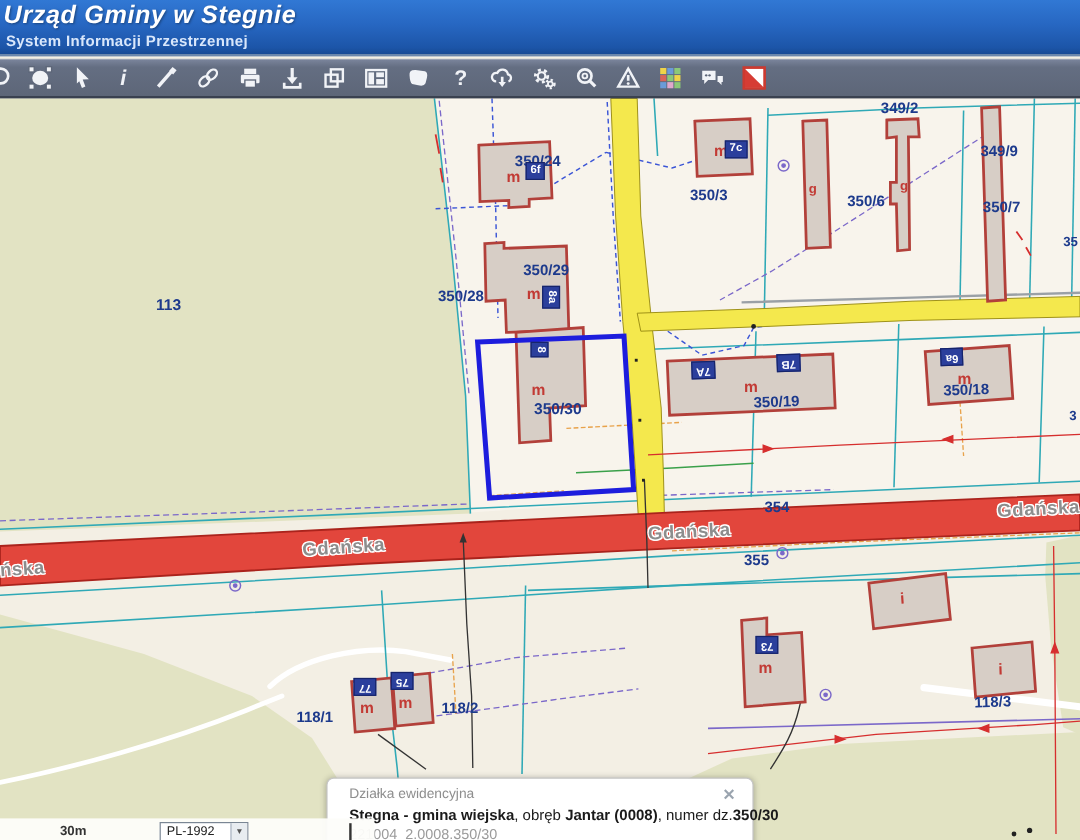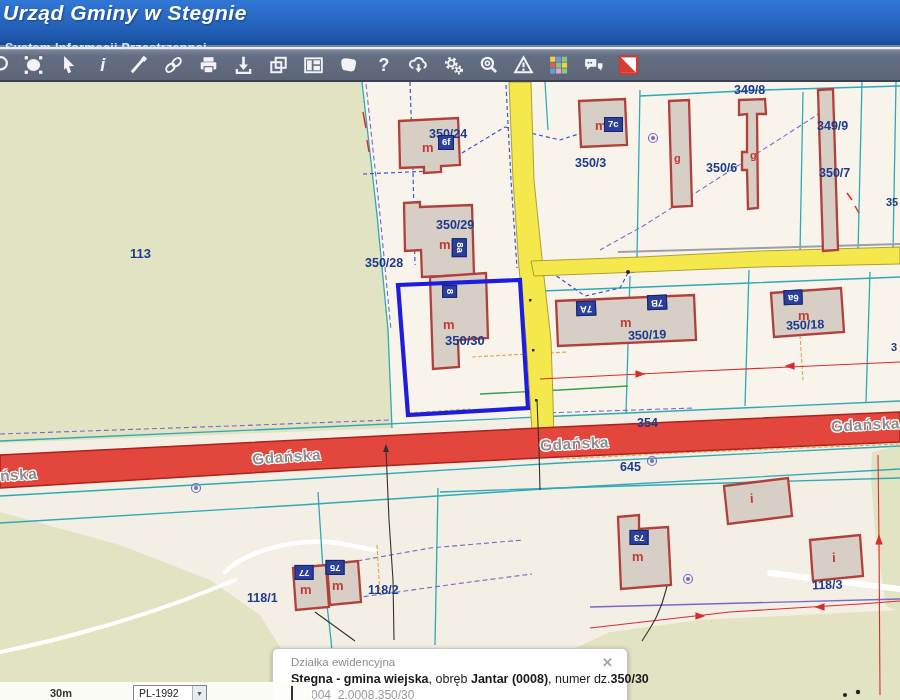--- a/index.html
+++ b/index.html
@@ -4,21 +4,21 @@
 <style>
   html,body{margin:0;padding:0;background:#e9e9e9;}
   *{box-sizing:border-box;font-family:"Liberation Sans",sans-serif;}
   #app{position:relative;width:900px;height:700px;overflow:hidden;background:#f3efe4;}
 
   
   #header{position:absolute;left:0;top:0;width:900px;height:47px;
     background:linear-gradient(180deg,#3178d4 0%,#2767c2 45%,#1c55a8 88%,#174a95 100%);
     border-bottom:2px solid #6b87ac;}
   #header .title{position:absolute;left:3px;top:1px;color:#ffffff;font-size:21px;font-weight:bold;font-style:italic;letter-spacing:.5px;text-shadow:1px 1px 2px rgba(0,0,0,.35);white-space:nowrap;}
-  #header .subtitle{position:absolute;left:5px;top:41px;color:#d9e7fb;font-size:12.5px;font-weight:bold;letter-spacing:.3px;white-space:nowrap;}
+  #header .subtitle{position:absolute;left:5px;top:27px;color:#d9e7fb;font-size:12.5px;font-weight:bold;letter-spacing:.3px;white-space:nowrap;}
 
   
   #toolbar{position:absolute;left:0;top:49px;width:900px;height:33px;
     background:linear-gradient(180deg,#79839a 0%,#646e82 20%,#5d6678 100%);
     border-top:1px solid #99a1b2;border-bottom:2px solid #3a4150;
     display:flex;align-items:center;gap:14px;overflow:hidden;}
   #toolbar .tool{width:21px;height:20px;flex:0 0 auto;display:inline-flex;align-items:center;justify-content:center;cursor:pointer;}
   #toolbar .tool:first-child{margin-left:-12px;}
   #toolbar svg{display:block;}
 
@@ -191,33 +191,33 @@
         <polygon points="810,540 860,535 863,576 813,581"></polygon>
         <polygon points="293,568 326,565 329,607 296,610"></polygon>
         <polygon points="327,564 358,561 361,602 330,605"></polygon>
       </g>
 
       <polygon points="398,285 520,280 528,408 408,415" fill="none" stroke="#1d1ddd" stroke-width="4.2"></polygon>
     </svg>
 
     <div id="label-layer">
         <span class="plbl" style="left: 130px; top: 246px; font-size: 13px;">113</span>
-        <span class="plbl" style="left: 365px; top: 256px;">350/28</span>
+        <span class="plbl" style="left: 365px; top: 240px;">350/28</span>
         <span class="plbl" style="left: 429px; top: 127px;">350/24</span>
         <span class="plbl" style="left: 436px; top: 218px;">350/29</span>
         <span class="plbl" style="left: 445px; top: 333px; font-size: 13px;">350/30</span>
         <span class="plbl" style="left: 575px; top: 156px;">350/3</span>
-        <span class="plbl" style="left: 734px; top: 83px;">349/8</span>
+        <span class="plbl" style="left: 734px; top: 83px;">349/2</span>
         <span class="plbl" style="left: 817px; top: 88px; margin-top: 31px;">349/9</span>
         <span class="plbl" style="left: 706px; top: 161px;">350/6</span>
         <span class="plbl" style="left: 819px; top: 166px;">350/7</span>
         <span class="plbl" style="left: 628px; top: 328px; transform: rotate(-2deg);">350/19</span>
         <span class="plbl" style="left: 786px; top: 318px; transform: rotate(-2deg);">350/18</span>
         <span class="plbl" style="left: 637px; top: 416px;">354</span>
-        <span class="plbl" style="left: 620px; top: 460px;">645</span>
+        <span class="plbl" style="left: 620px; top: 460px;">355</span>
         <span class="plbl" style="left: 247px; top: 591px;">118/1</span>
         <span class="plbl" style="left: 368px; top: 583px;">118/2</span>
         <span class="plbl" style="left: 812px; top: 578px; transform: rotate(-2deg);">118/3</span>
         <span class="plbl" style="left: 886px; top: 196px; font-size: 11px;">35</span>
         <span class="plbl" style="left: 891px; top: 341px; font-size: 11px;">3</span>
         <span class="slbl" style="left: 0px; top: 466px; transform: rotate(-4deg);">ńska</span>
         <span class="slbl" style="left: 252px; top: 448px; transform: rotate(-4deg);">Gdańska</span>
         <span class="slbl" style="left: 540px; top: 435px; transform: rotate(-3deg);">Gdańska</span>
         <span class="slbl" style="left: 831px; top: 416px; transform: rotate(-3deg);">Gdańska</span>
         <span class="bletter" style="left: 422px; top: 140px;">m</span>

